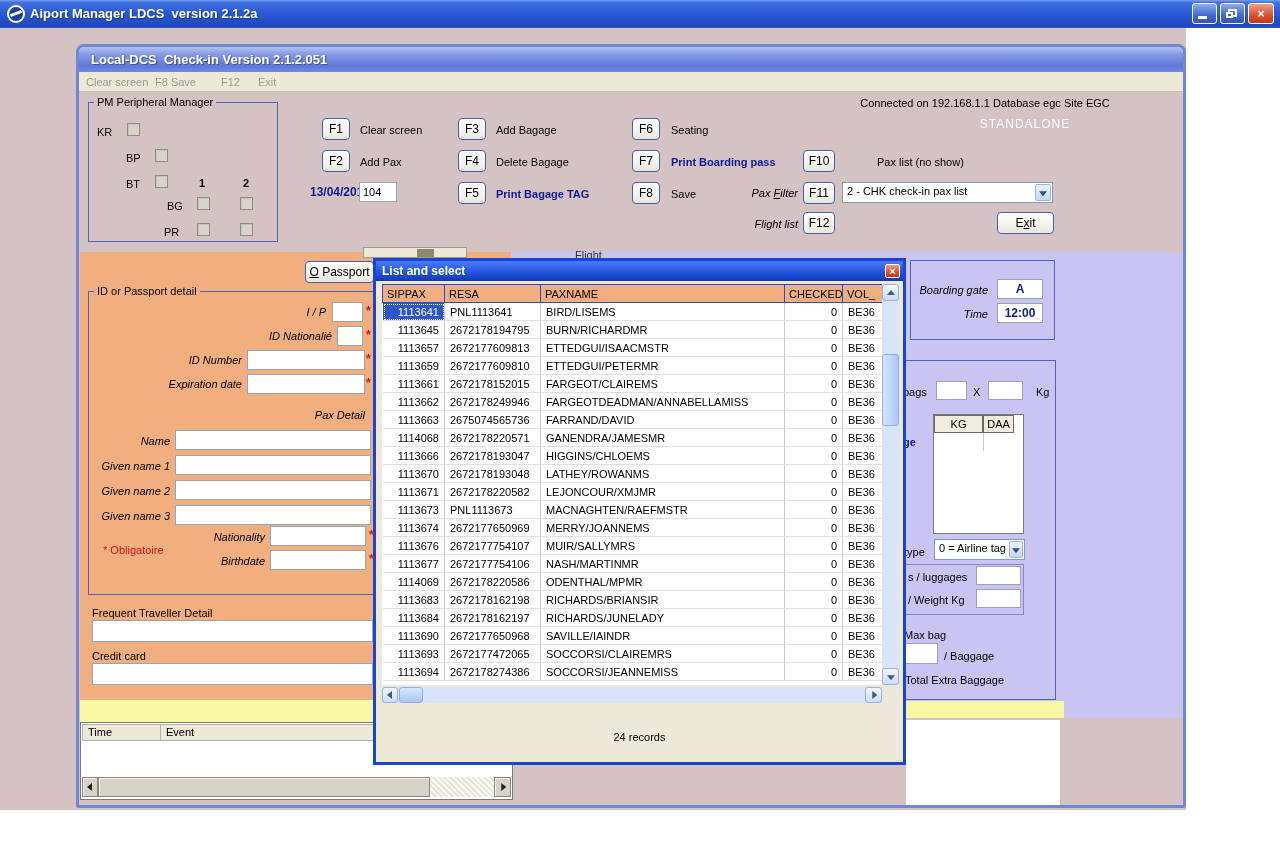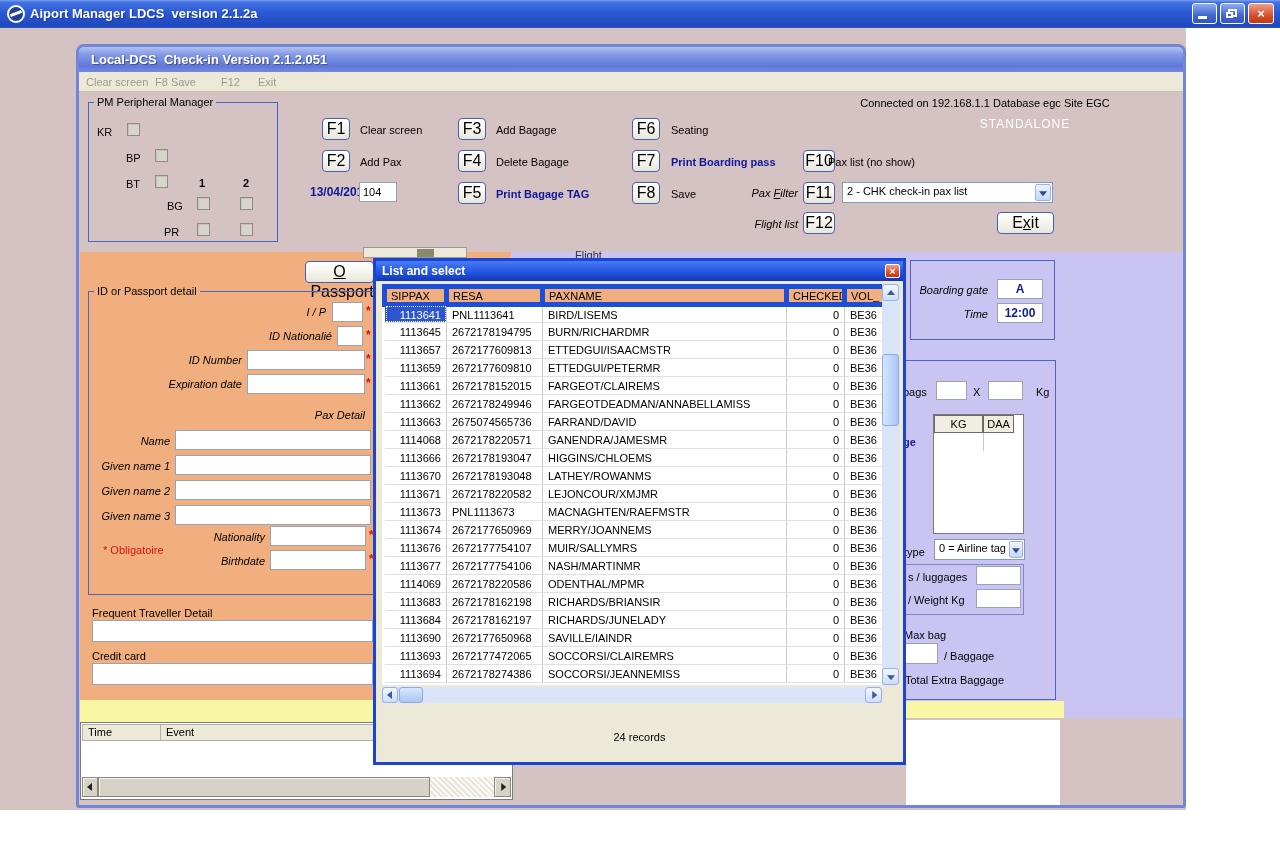--- a/index.html
+++ b/index.html
@@ -11,21 +11,21 @@
   html,body{width:1280px;height:846px;background:#fff;overflow:hidden;}
   #canvas{position:relative;width:1280px;height:846px;background:#fff;font-size:11px;color:#000;}
   .abs{position:absolute;}
   .lbl{font-size:11px;line-height:13px;white-space:nowrap;}
   .rl{text-align:right;font-style:italic;}
   .nv{color:var(--navy-text);font-weight:bold;}
   .pre{white-space:pre;}
   .req{color:var(--required-red);font-weight:bold;font-size:12px;line-height:12px;}
   .tb{position:absolute;background:#fff;border:1px solid #96a4b8;font-size:11px;padding:1px 3px;}
   .fkey,.btn{position:absolute;height:22px;background:linear-gradient(180deg,#ffffff,#f4f3ec 55%,#e9e7db);
-    border:1px solid #4a5fb0;border-radius:4px;text-align:center;font-size:16px;line-height:20px;
+    border:1px solid #4a5fb0;border-radius:4px;text-align:center;font-size:12px;line-height:20px;
     box-shadow:inset 0 1px 0 #fff;cursor:default;}
   .pmcb{position:absolute;width:13px;height:13px;background:#d8d4cb;border:1px solid #8f8c83;box-shadow:inset 1px 1px 0 #c7c3ba;}
   .grp{position:absolute;border:1px solid #4c63c8;}
   .grplbl{position:absolute;top:-7px;left:5px;padding:0 3px;font-size:11px;white-space:nowrap;}
   .apptitle{background:linear-gradient(180deg,#7ba0f3 0%,#4272e0 8%,#2b59d6 45%,#1f48bb 92%,#2e55c8 100%);}
   .childtitle{background:linear-gradient(180deg,#b2c2f0 0%,#8499e6 30%,#5f78d8 75%,#7488de 100%);border-radius:6px 6px 0 0;}
   .dlgtitle{background:linear-gradient(180deg,#4a7bf5 0%,#2356e0 55%,#1236b8 100%);}
   .wbtn{position:absolute;width:25px;height:21px;top:3px;border:1px solid #fff;border-radius:3px;
     background:linear-gradient(180deg,#8cacf4,#4166cf 60%,#3557be);}
   .wbtn.close{background:linear-gradient(180deg,#ef9f8c,#d4512b 60%,#c03a14);width:26px;}
@@ -43,21 +43,21 @@
   .triu{position:absolute;left:50%;top:50%;transform:translate(-50%,-60%);width:0;height:0;border-left:4px solid transparent;border-right:4px solid transparent;border-bottom:5px solid #3a5a9e;}
   .trid{position:absolute;left:50%;top:50%;transform:translate(-50%,-35%);width:0;height:0;border-left:4px solid transparent;border-right:4px solid transparent;border-top:5px solid #3a5a9e;}
   .tril{position:absolute;left:50%;top:50%;transform:translate(-60%,-50%);width:0;height:0;border-top:4px solid transparent;border-bottom:4px solid transparent;border-right:5px solid #3a5a9e;}
   .trir{position:absolute;left:50%;top:50%;transform:translate(-35%,-50%);width:0;height:0;border-top:4px solid transparent;border-bottom:4px solid transparent;border-left:5px solid #3a5a9e;}
   
   .csbtn{position:absolute;background:#d6d2c6;border:1px solid #8a877d;box-shadow:inset 1px 1px 0 #f4f2ea;}
   .ctril{position:absolute;left:50%;top:50%;transform:translate(-60%,-50%);width:0;height:0;border-top:4px solid transparent;border-bottom:4px solid transparent;border-right:5px solid #222;}
   .ctrir{position:absolute;left:50%;top:50%;transform:translate(-35%,-50%);width:0;height:0;border-top:4px solid transparent;border-bottom:4px solid transparent;border-left:5px solid #222;}
   
   #paxtable{border-collapse:collapse;table-layout:fixed;width:505px;background:#fff;}
-  #paxtable th{background:var(--header-orange);border:5px solid #1d4ed8;font-weight:normal;text-align:left;
+  #paxtable th{background:var(--header-orange);border:1px solid #1d4ed8;font-weight:normal;text-align:left;
     padding:0 4px;height:18px;font-size:11px;white-space:nowrap;overflow:hidden;}
   #paxtable td{height:18px;padding:0 5px;font-size:11px;white-space:nowrap;overflow:hidden;
     border-right:1px solid #c9c9c9;border-bottom:1px solid #e0e0e0;}
   #paxtable td.num{text-align:right;}
   #paxtable td.sel{background:var(--selection-blue);color:#fff;outline:1px dotted #fff;outline-offset:-2px;}
   .elh{position:absolute;background:var(--menu-beige);border:1px solid #b2afa5;font-size:11px;padding:1px 5px;white-space:nowrap;}
   .menuitem{position:absolute;top:4px;color:#9d9a90;font-size:11px;}
 </style>
 </head>
 <body>
@@ -130,21 +130,21 @@
   <span class="abs lbl nv" style="left:496px;top:188px;">Print Bagage TAG</span>
 
   <div class="fkey" style="left:632px;top:118px;width:28px;">F6</div>
   <span class="abs lbl" style="left:671px;top:124px;">Seating</span>
   <div class="fkey" style="left:632px;top:150px;width:28px;">F7</div>
   <span class="abs lbl nv" style="left:671px;top:156px;">Print Boarding pass</span>
   <div class="fkey" style="left:632px;top:182px;width:28px;">F8</div>
   <span class="abs lbl" style="left:671px;top:188px;">Save</span>
 
   <div class="fkey" style="left:803px;top:150px;width:32px;">F10</div>
-  <span class="abs lbl" style="left:800px;top:156px;padding-left:28px;">Pax list (no show)</span>
+  <span class="abs lbl" style="left:849px;top:156px;padding-left:28px;">Pax list (no show)</span>
   <span class="abs lbl rl" style="left:726px;top:187px;width:72px;"><span>Pax </span><span style="text-decoration:underline;">F</span><span>ilter</span></span>
   <div class="fkey" style="left:803px;top:182px;width:32px;">F11</div>
   <div class="dd" style="left:842px;top:182px;width:211px;height:21px;">
     <span class="ddtxt">2 - CHK check-in pax list</span>
     <div class="ddbtn">
         <div class="tridown"></div>
       </div>
   </div>
   <span class="abs lbl rl" style="left:726px;top:218px;width:72px;">Flight list</span>
   <div class="fkey" style="left:803px;top:212px;width:32px;">F12</div>

